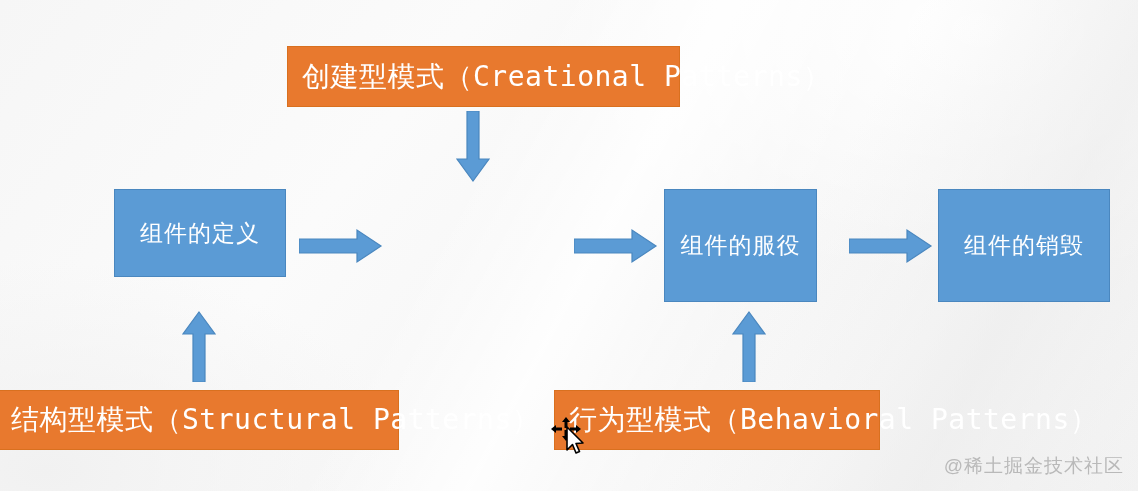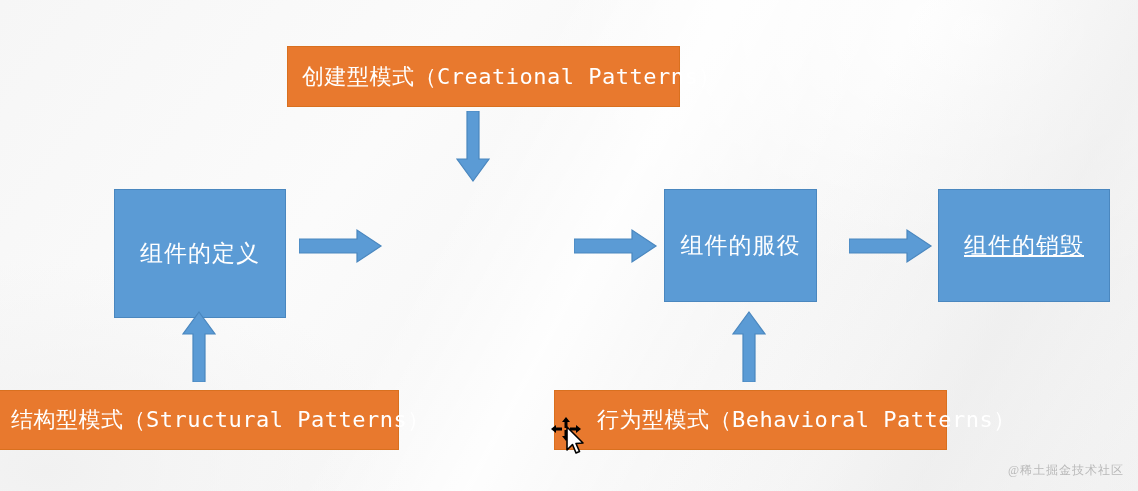--- a/index.html
+++ b/index.html
@@ -55,43 +55,43 @@
     justify-content: center;
     font-size: 23px;
     letter-spacing: 1px;
   }
 
   
   .box-orange {
     background: #e8792e;
     border: 1px solid #d9701f;
     justify-content: flex-start;
-    font-size: 22px;
+    font-size: 28px;
     letter-spacing: 0.5px;
     font-family: "DejaVu Sans Mono", "Liberation Mono", monospace;
   }
   .box-orange .label {
     padding-left: 14px;
   }
 
   
   .arrow {
     position: absolute;
     pointer-events: none;
   }
 
   
   #watermark {
     position: absolute;
     right: 14px;
     bottom: 12px;
-    font-size: 12px;
+    font-size: 19px;
     color: #b9b9b9;
     letter-spacing: 1px;
-    font-family: Liberation Serif, serif;
+    font-family: Liberation Sans, sans-serif;
     user-select: none;
   }
 
   
   #cursor {
     position: absolute;
     pointer-events: none;
   }
 </style>
 </head>
@@ -102,21 +102,21 @@
   <div class="node box-orange" style="left:287px; top:46px; width:393px; height:61px;">
     <span class="label">创建型模式（Creational Patterns）</span>
   </div>
 
   <div class="arrow" style="left:455px; top:111px; width:36px; height:72px;">
     <svg width="36" height="72" viewBox="0 0 36 72" xmlns="http://www.w3.org/2000/svg">
       <polygon points="12,0 24,0 24,48 34,48 18,70 2,48 12,48" fill="#5b9bd5" stroke="#4a87bf" stroke-width="1.2" stroke-linejoin="miter"></polygon>
     </svg>
   </div>
 
-  <div class="node box-blue" style="left:114px; top:189px; width:172px; height:129px;">
+  <div class="node box-blue" style="left:114px; top:189px; width:172px; height:88px;">
     <span>组件的定义</span>
   </div>
 
   <div class="arrow" style="left:299px; top:228px; width:84px; height:36px;">
     <svg width="84" height="36" viewBox="0 0 84 36" xmlns="http://www.w3.org/2000/svg">
       <polygon points="0,11 58,11 58,2 82,18 58,34 58,25 0,25" fill="#5b9bd5" stroke="#4a87bf" stroke-width="1.2" stroke-linejoin="miter"></polygon>
     </svg>
   </div>
 
 
@@ -129,41 +129,41 @@
   <div class="node box-blue" style="left:664px; top:189px; width:153px; height:113px;">
     <span>组件的服役</span>
   </div>
 
   <div class="arrow" style="left:849px; top:228px; width:84px; height:36px;">
     <svg width="84" height="36" viewBox="0 0 84 36" xmlns="http://www.w3.org/2000/svg">
       <polygon points="0,11 58,11 58,2 82,18 58,34 58,25 0,25" fill="#5b9bd5" stroke="#4a87bf" stroke-width="1.2" stroke-linejoin="miter"></polygon>
     </svg>
   </div>
 
-  <div class="node box-blue" style="left:938px; top:189px; width:172px; height:113px;text-decoration:underline;">
+  <div class="node box-blue" style="left:938px; top:189px; width:172px; height:113px;">
     <span>组件的销毁</span>
   </div>
 
   <div class="arrow" style="left:181px; top:310px; width:36px; height:72px;">
     <svg width="36" height="72" viewBox="0 0 36 72" xmlns="http://www.w3.org/2000/svg">
       <polygon points="18,2 34,24 24,24 24,72 12,72 12,24 2,24" fill="#5b9bd5" stroke="#4a87bf" stroke-width="1.2" stroke-linejoin="miter"></polygon>
     </svg>
   </div>
 
   <div class="arrow" style="left:731px; top:310px; width:36px; height:72px;">
     <svg width="36" height="72" viewBox="0 0 36 72" xmlns="http://www.w3.org/2000/svg">
       <polygon points="18,2 34,24 24,24 24,72 12,72 12,24 2,24" fill="#5b9bd5" stroke="#4a87bf" stroke-width="1.2" stroke-linejoin="miter"></polygon>
     </svg>
   </div>
 
   <div class="node box-orange" style="left:-4px; top:390px; width:403px; height:60px;">
     <span class="label">结构型模式（Structural Patterns）</span>
   </div>
 
-  <div class="node box-orange" style="left:554px; top:390px; width:393px; height:60px;padding-left:28px;">
+  <div class="node box-orange" style="left:554px; top:390px; width:326px; height:60px;">
     <span class="label">行为型模式（Behavioral Patterns）</span>
   </div>
 
   <div id="watermark">@稀土掘金技术社区</div>
 
   <div id="cursor" style="left:551px; top:417px; width:40px; height:44px;">
     <svg width="40" height="44" viewBox="0 0 40 44" xmlns="http://www.w3.org/2000/svg">
 
       <g fill="#000000">
         <polygon points="15,0 19,5 16.5,5 16.5,11 13.5,11 13.5,5 11,5"></polygon>

